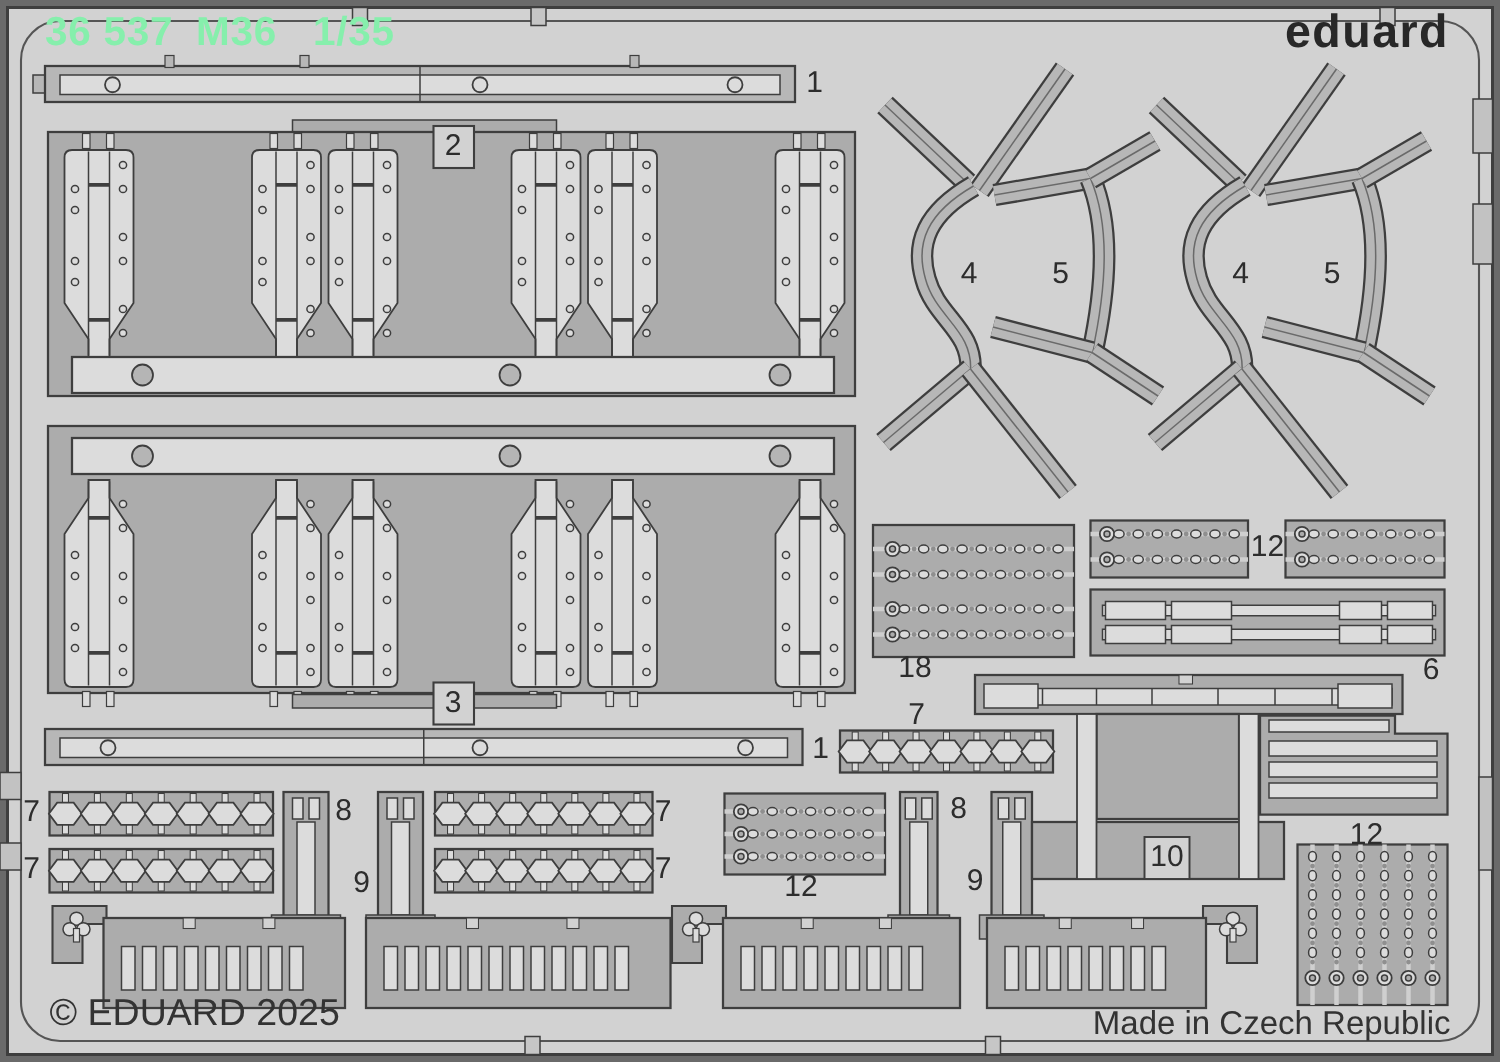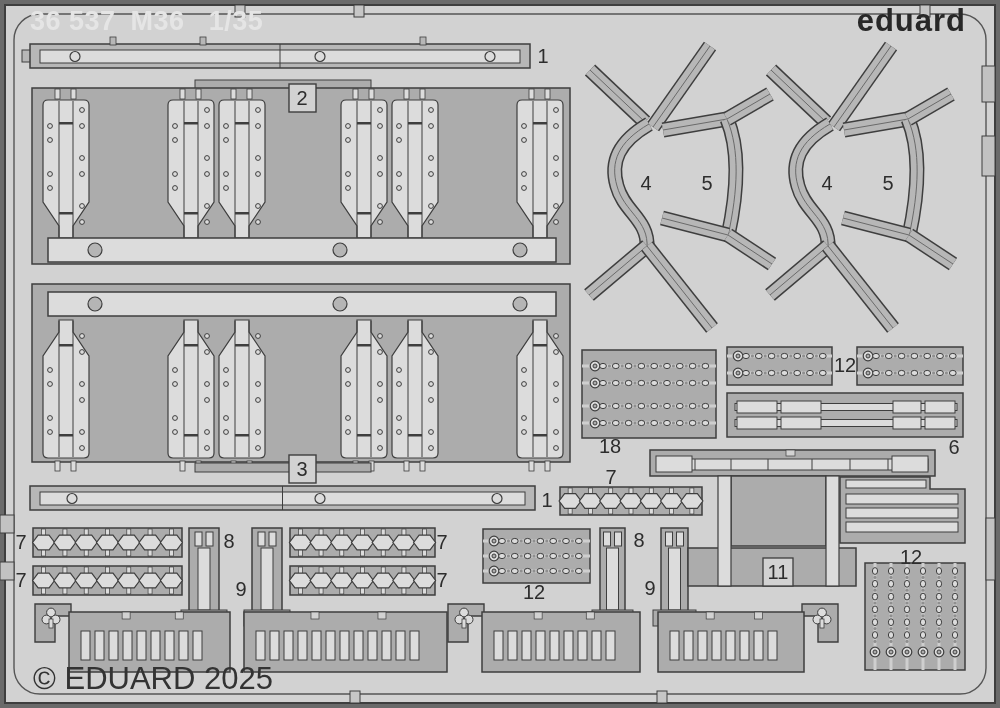--- a/index.html
+++ b/index.html
@@ -1,24 +1,24 @@
 <!DOCTYPE html>
 <html><head>
 <meta charset="utf-8">
 <style>
   html,body{margin:0;padding:0;background:#6a6a6a;}
   #stage{position:relative;width:1000px;height:708px;background:#6a6a6a;overflow:hidden;
          font-family:"Liberation Sans",sans-serif;color:#2b2b2b;}
   #art{position:absolute;left:0;top:0;}
   .txt{position:absolute;white-space:nowrap;}
-  .hdr{left:30px;top:6px;font-size:27px;font-weight:bold;letter-spacing:.5px;color:#e5e5e5;}
+  .hdr{left:30px;top:6px;font-size:27px;font-weight:bold;letter-spacing:.5px;color:#86efac;}
   .hdr .g1{margin-left:15px;} .hdr .g2{margin-left:24px;}
   .logo{right:34px;top:3px;font-family:Liberation Sans, sans-serif;font-weight:bold;
         font-size:31px;letter-spacing:1px;color:#282828;}
-  .copyright{left:33px;top:661px;font-size:31px;color:#333;}
+  .copyright{left:33px;top:661px;font-size:25px;color:#333;}
   .madein{right:33px;top:669px;font-size:22px;color:#333;}
   .plabel{position:absolute;transform:translate(-50%,-50%);font-size:20px;color:#2d2d2d;}
 </style>
 </head>
 <body>
 
 <div id="stage">
   <svg id="art" width="1000" height="708" viewBox="0 0 1000 708">
       <g>
         <rect x="0" y="0" width="1000" height="708" fill="#6a6a6a" stroke="#3e3e3e" stroke-width="0" rx="0"></rect>
@@ -892,20 +892,21 @@
         <rect x="846" y="522" width="112" height="10" fill="#dcdcdc" stroke="#3e3e3e" stroke-width="1" rx="0"></rect>
         <rect x="763" y="558" width="30" height="28" fill="#d2d2d2" stroke="#3e3e3e" stroke-width="1.3" rx="0"></rect>
       </g>
     </svg>
 
   <div class="txt hdr">
     <span>36 537</span><span class="g1">M36</span><span class="g2">1/35</span>
   </div>
   <div class="txt logo">eduard</div>
   <div class="txt copyright">© EDUARD 2025</div>
+  <div class="txt madein">Made in Czech Republic</div>
 
   <div class="plabel" style="left:543px;top:56px">1</div>
   <div class="plabel" style="left:302px;top:98px">2</div>
   <div class="plabel" style="left:302px;top:469px">3</div>
   <div class="plabel" style="left:646px;top:183px">4</div>
   <div class="plabel" style="left:707px;top:183px">5</div>
   <div class="plabel" style="left:827px;top:183px">4</div>
   <div class="plabel" style="left:888px;top:183px">5</div>
   <div class="plabel" style="left:610px;top:446px">18</div>
   <div class="plabel" style="left:845px;top:365px">12</div>
@@ -915,14 +916,14 @@
   <div class="plabel" style="left:21px;top:542px">7</div>
   <div class="plabel" style="left:21px;top:580px">7</div>
   <div class="plabel" style="left:442px;top:542px">7</div>
   <div class="plabel" style="left:442px;top:580px">7</div>
   <div class="plabel" style="left:229px;top:541px">8</div>
   <div class="plabel" style="left:241px;top:589px">9</div>
   <div class="plabel" style="left:639px;top:540px">8</div>
   <div class="plabel" style="left:650px;top:588px">9</div>
   <div class="plabel" style="left:534px;top:592px">12</div>
   <div class="plabel" style="left:911px;top:557px">12</div>
-  <div class="plabel" style="left:778px;top:572px">11</div>
+  <div class="plabel" style="left:778px;top:572px">10</div>
 </div>
 
 </body></html>

